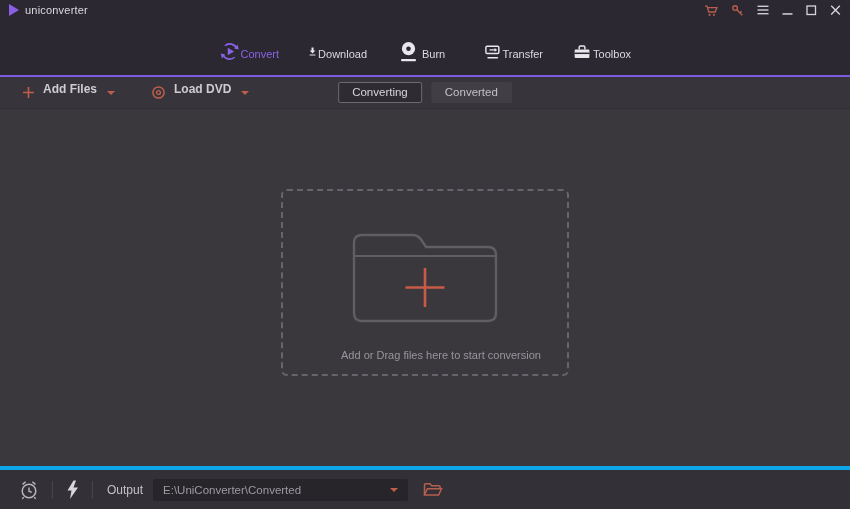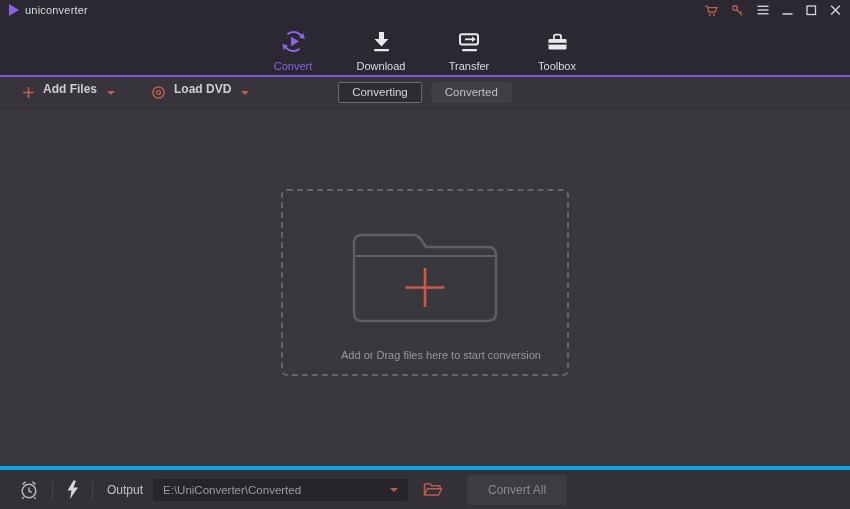--- a/index.html
+++ b/index.html
@@ -12,21 +12,21 @@
 
   
   .titlebar { height:20px; background:#2b2831; display:flex; align-items:center; padding:0 9px; flex:0 0 auto; }
   .logo-tri { width:0; height:0; border-left:10px solid #8a5fe6; border-top:6px solid transparent; border-bottom:6px solid transparent; }
   .logo-text { color:#dcdae0; font-size:11px; font-weight:normal; margin-left:6px; letter-spacing:.2px; }
   .titlebar-spacer { flex:1; }
   .tb-btn { margin-left:13px; display:flex; align-items:center; cursor:pointer; }
 
   
   .navbar { height:55px; background:#2b2831; display:flex; justify-content:center; gap:28px; flex:0 0 auto; }
-  .nav-tab { width:60px; display:flex; flex-direction:column; align-items:center; padding-top:8px; cursor:pointer; }
+  .nav-tab { width:60px; display:flex; flex-direction:row; align-items:center; padding-top:8px; cursor:pointer; }
   .nav-tab .nav-label { font-size:11px; color:#dcdae0; margin-top:5px; }
   .nav-tab.active .nav-label { color:#8a63e8; }
 
   .accent-line { height:2px; background:#7b5be0; flex:0 0 auto; }
 
   
   .toolbar { height:32px; background:#37343b; border-bottom:1px solid #302d33; display:flex; align-items:center; position:relative; padding:0 24px 0 22px; flex:0 0 auto; }
   .tool-group { display:flex; align-items:center; cursor:pointer; }
   .tool-label { font-size:12px; color:#cfccd2; margin:0 10px 8px 8px;font-weight:bold; }
   .caret { width:0; height:0; border-left:4px solid transparent; border-right:4px solid transparent; border-top:4px solid #bf5e4c; }
@@ -121,20 +121,28 @@
     </div>
 
     <div class="nav-tab">
       <svg width="27" height="27" viewBox="0 0 27 27">
         <polygon points="11,4 16,4 16,11 20.5,11 13.5,18.5 6.5,11 11,11" fill="#e9e7ec"></polygon>
         <rect x="6" y="21" width="15" height="2.2" rx="1" fill="#e9e7ec"></rect>
       </svg>
       <span class="nav-label">Download</span>
     </div>
 
+    <div class="nav-tab">
+      <svg width="27" height="27" viewBox="0 0 27 27">
+        <circle cx="13.5" cy="10.7" r="6.6" fill="#e9e7ec"></circle>
+        <circle cx="13.5" cy="10.7" r="2.3" fill="#2b2831"></circle>
+        <rect x="6" y="21" width="15" height="2.2" rx="1" fill="#e9e7ec"></rect>
+      </svg>
+      <span class="nav-label">Burn</span>
+    </div>
 
     <div class="nav-tab">
       <svg width="27" height="27" viewBox="0 0 27 27">
         <rect x="4" y="6.2" width="18" height="10.2" rx="1.8" fill="none" stroke="#e9e7ec" stroke-width="2"></rect>
         <path d="M9 11.3 H16.5" stroke="#e9e7ec" stroke-width="1.8"></path>
         <polygon points="16,8.6 19.8,11.3 16,14" fill="#e9e7ec"></polygon>
         <rect x="6" y="21" width="15" height="2.2" rx="1" fill="#e9e7ec"></rect>
       </svg>
       <span class="nav-label">Transfer</span>
     </div>
@@ -219,16 +227,15 @@
     </div>
 
     <span class="f-icon folder-open">
       <svg width="20" height="15" viewBox="0 0 20 15">
         <path d="M1.5 13 V3 q0-1.3 1.3-1.3 h4.2 l1.6 2 h7.2 q1.3 0 1.3 1.3 v1.5" fill="none" stroke="#b75f4e" stroke-width="1.5"></path>
         <path d="M1.5 13 L4.4 6.8 H18.5 L15.6 13 Z" fill="none" stroke="#b75f4e" stroke-width="1.5"></path>
       </svg>
     </span>
 
 
-    <button class="convert-all-btn">Convert All</button>
   </div>
 
 </div>
 
 </body></html>

